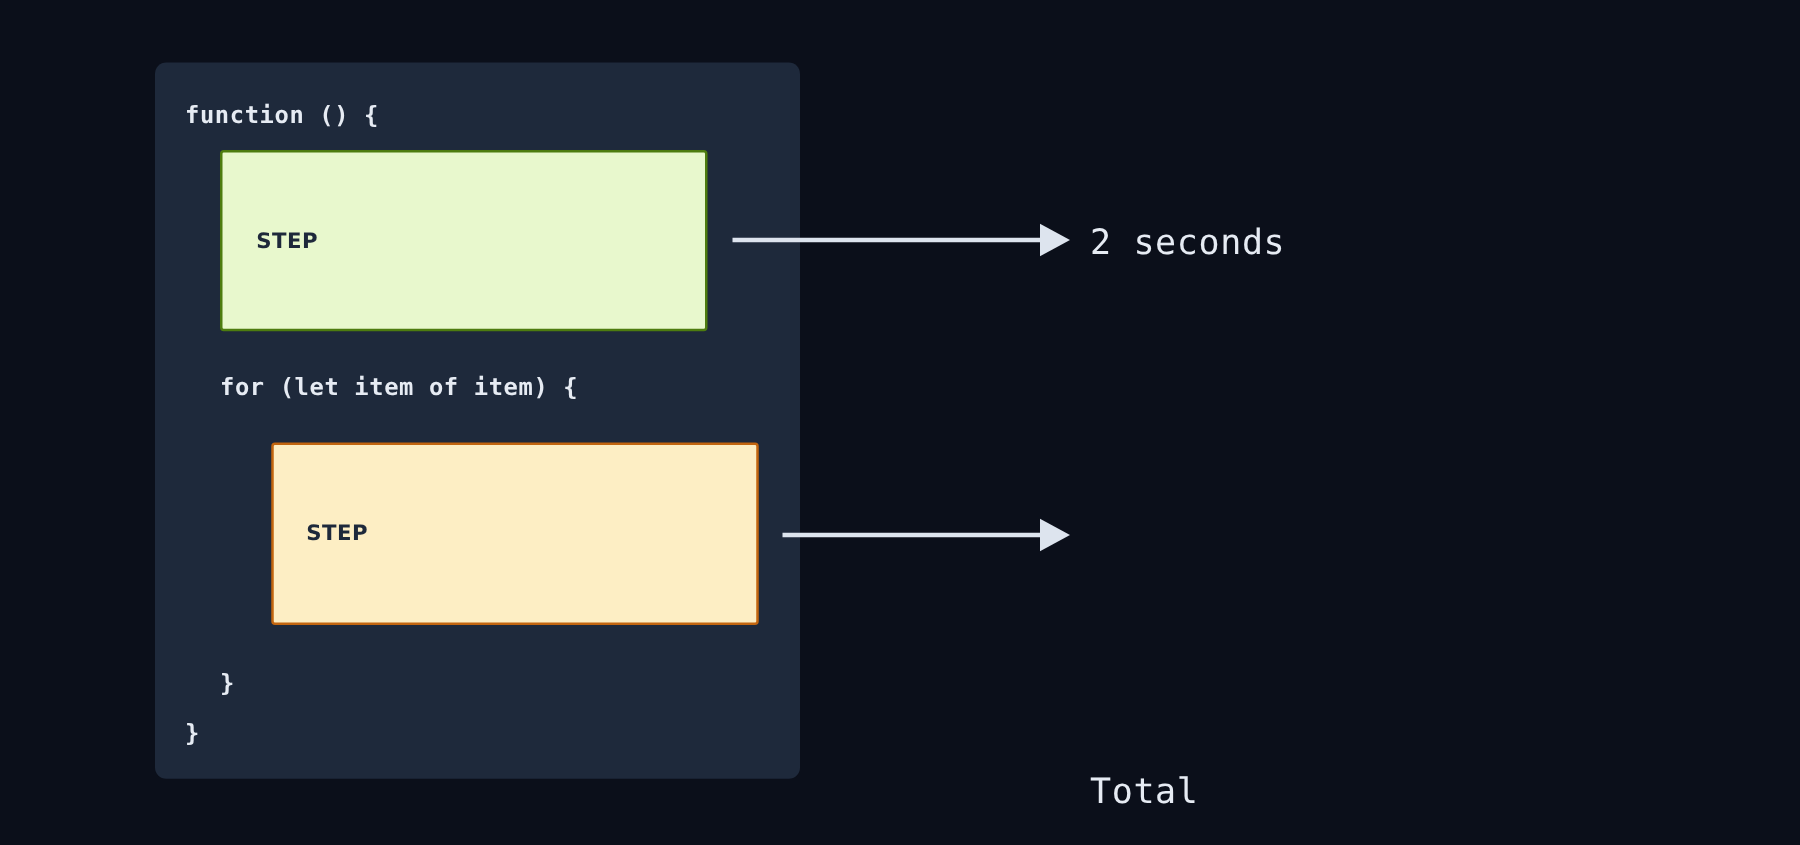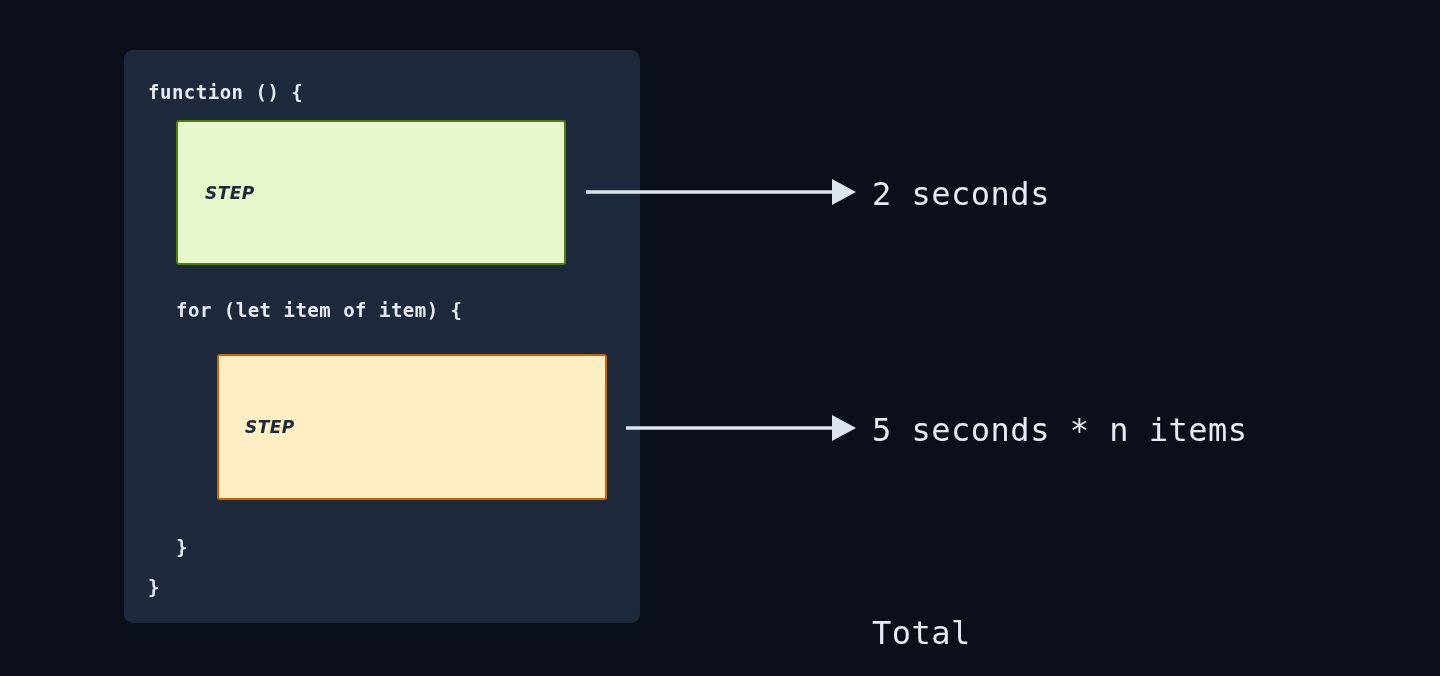--- a/index.html
+++ b/index.html
@@ -51,21 +51,20 @@
     box-sizing: border-box;
     border-radius: 3px;
   }
   .step-box .step-tag {
     font-family: "DejaVu Sans", "Liberation Sans", sans-serif;
     font-size: 17px;
     font-weight: 700;
     color: #1e293b;
     letter-spacing: 0.4px;
     flex: none;
-    font-style: italic;
   }
   .step-box .step-code {
     font-family: "DejaVu Sans Mono", "Liberation Mono", monospace;
     font-size: 19px;
     font-weight: 700;
     line-height: 30px;
     white-space: pre;
   }
 
   .step-green {
@@ -93,21 +92,21 @@
   
   .arrow {
     position: absolute;
   }
 
   
   .label {
     position: absolute;
     color: #e6ebf3;
     font-family: "DejaVu Sans Mono", "Liberation Mono", monospace;
-    font-size: 32px;
+    font-size: 28px;
     line-height: 40px;
     letter-spacing: 0.5px;
     white-space: pre;
   }
   .label-1     { left: 872px; top: 174px; }
   .label-2     { left: 872px; top: 410px; }
   .label-total { left: 872px; top: 533px; }
 </style>
 </head>
 <body>
@@ -138,20 +137,19 @@
     <polygon points="252,7 276,20 252,33" fill="#dde4ee"></polygon>
   </svg>
 
   <svg class="arrow" style="left:620px; top:408px;" width="240" height="40" viewBox="0 0 240 40">
     <line x1="6" y1="20" x2="215" y2="20" stroke="#dde4ee" stroke-width="3.5"></line>
     <polygon points="212,7 236,20 212,33" fill="#dde4ee"></polygon>
   </svg>
 
   <div class="label label-1">2 seconds</div>
 
-  <div class="label label-2">5 seconds * n items</div>
 
   <div class="label label-total">
     <div>Total</div>
     
   </div>
 
 </div>
 
 </body></html>

